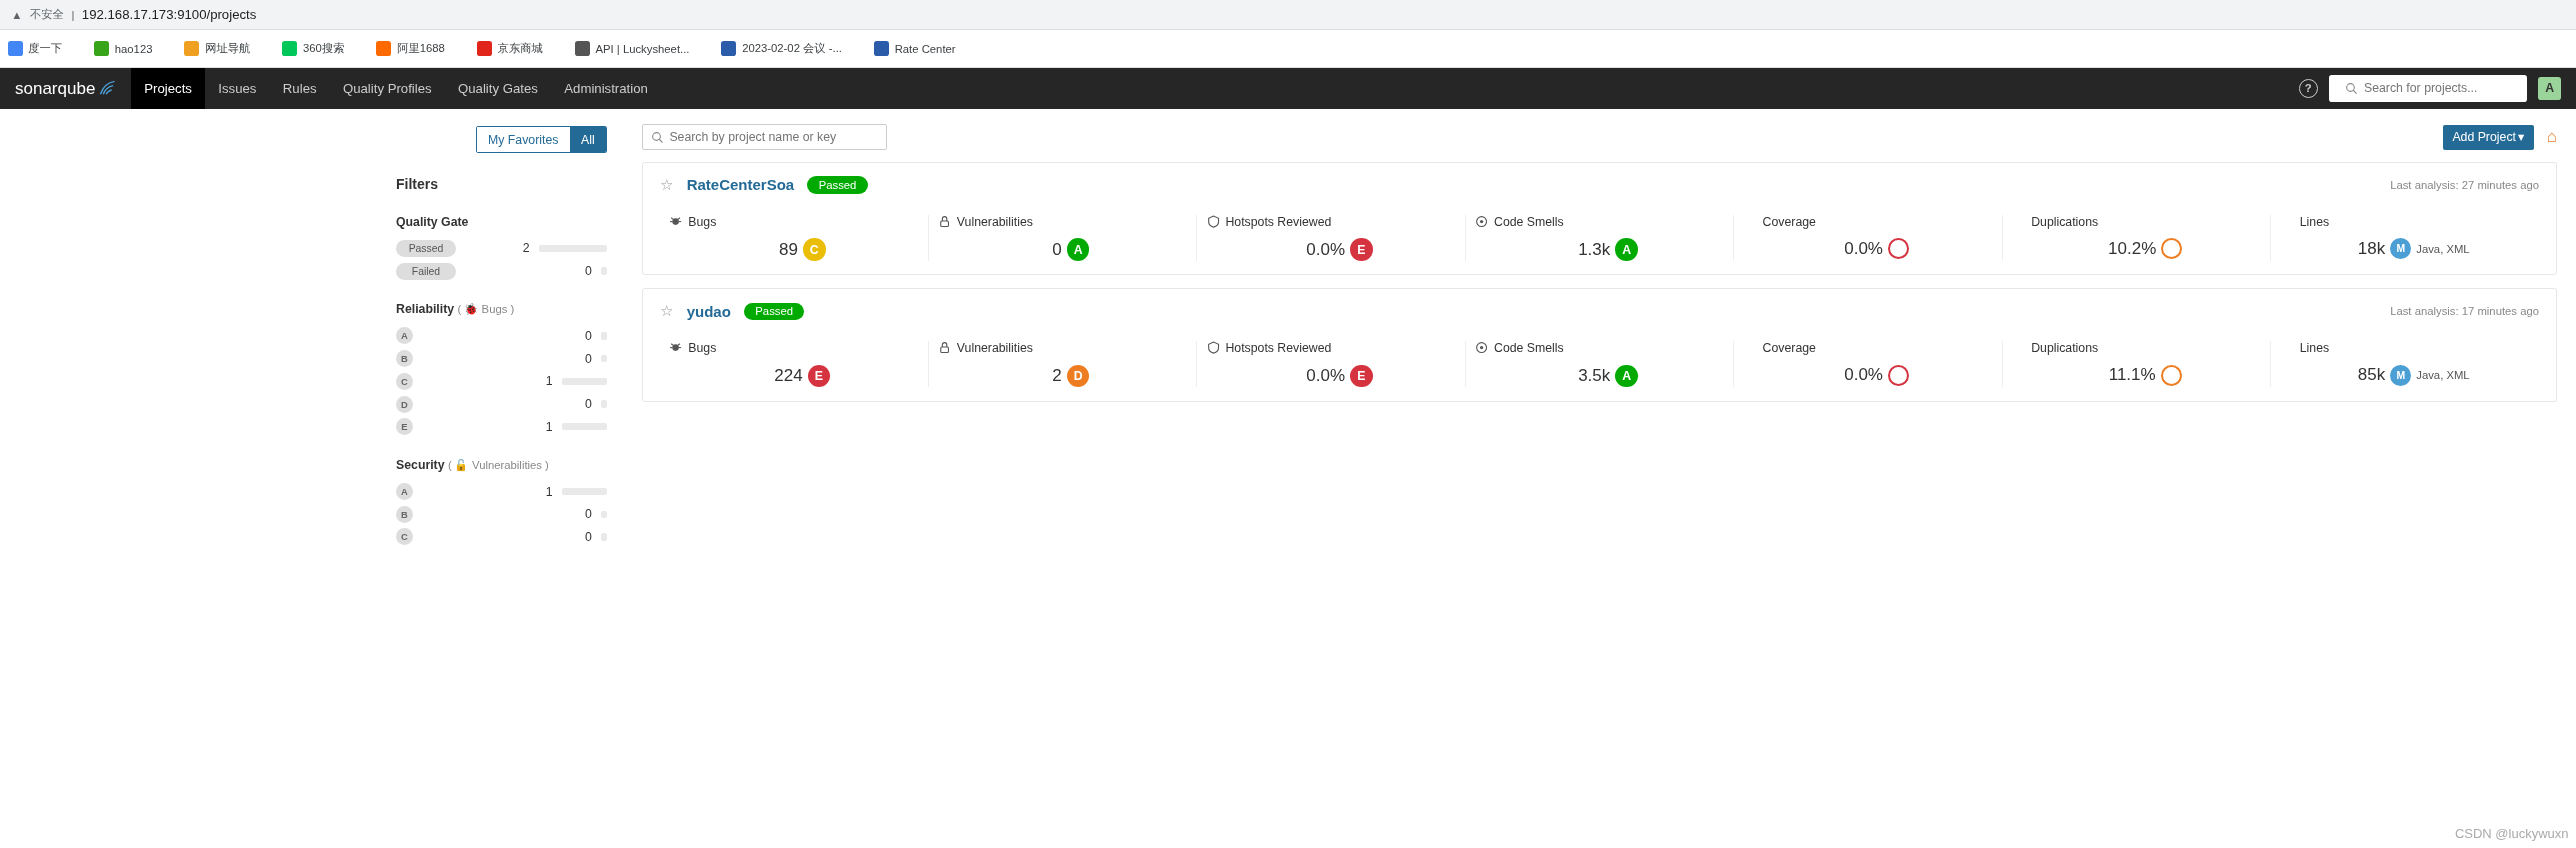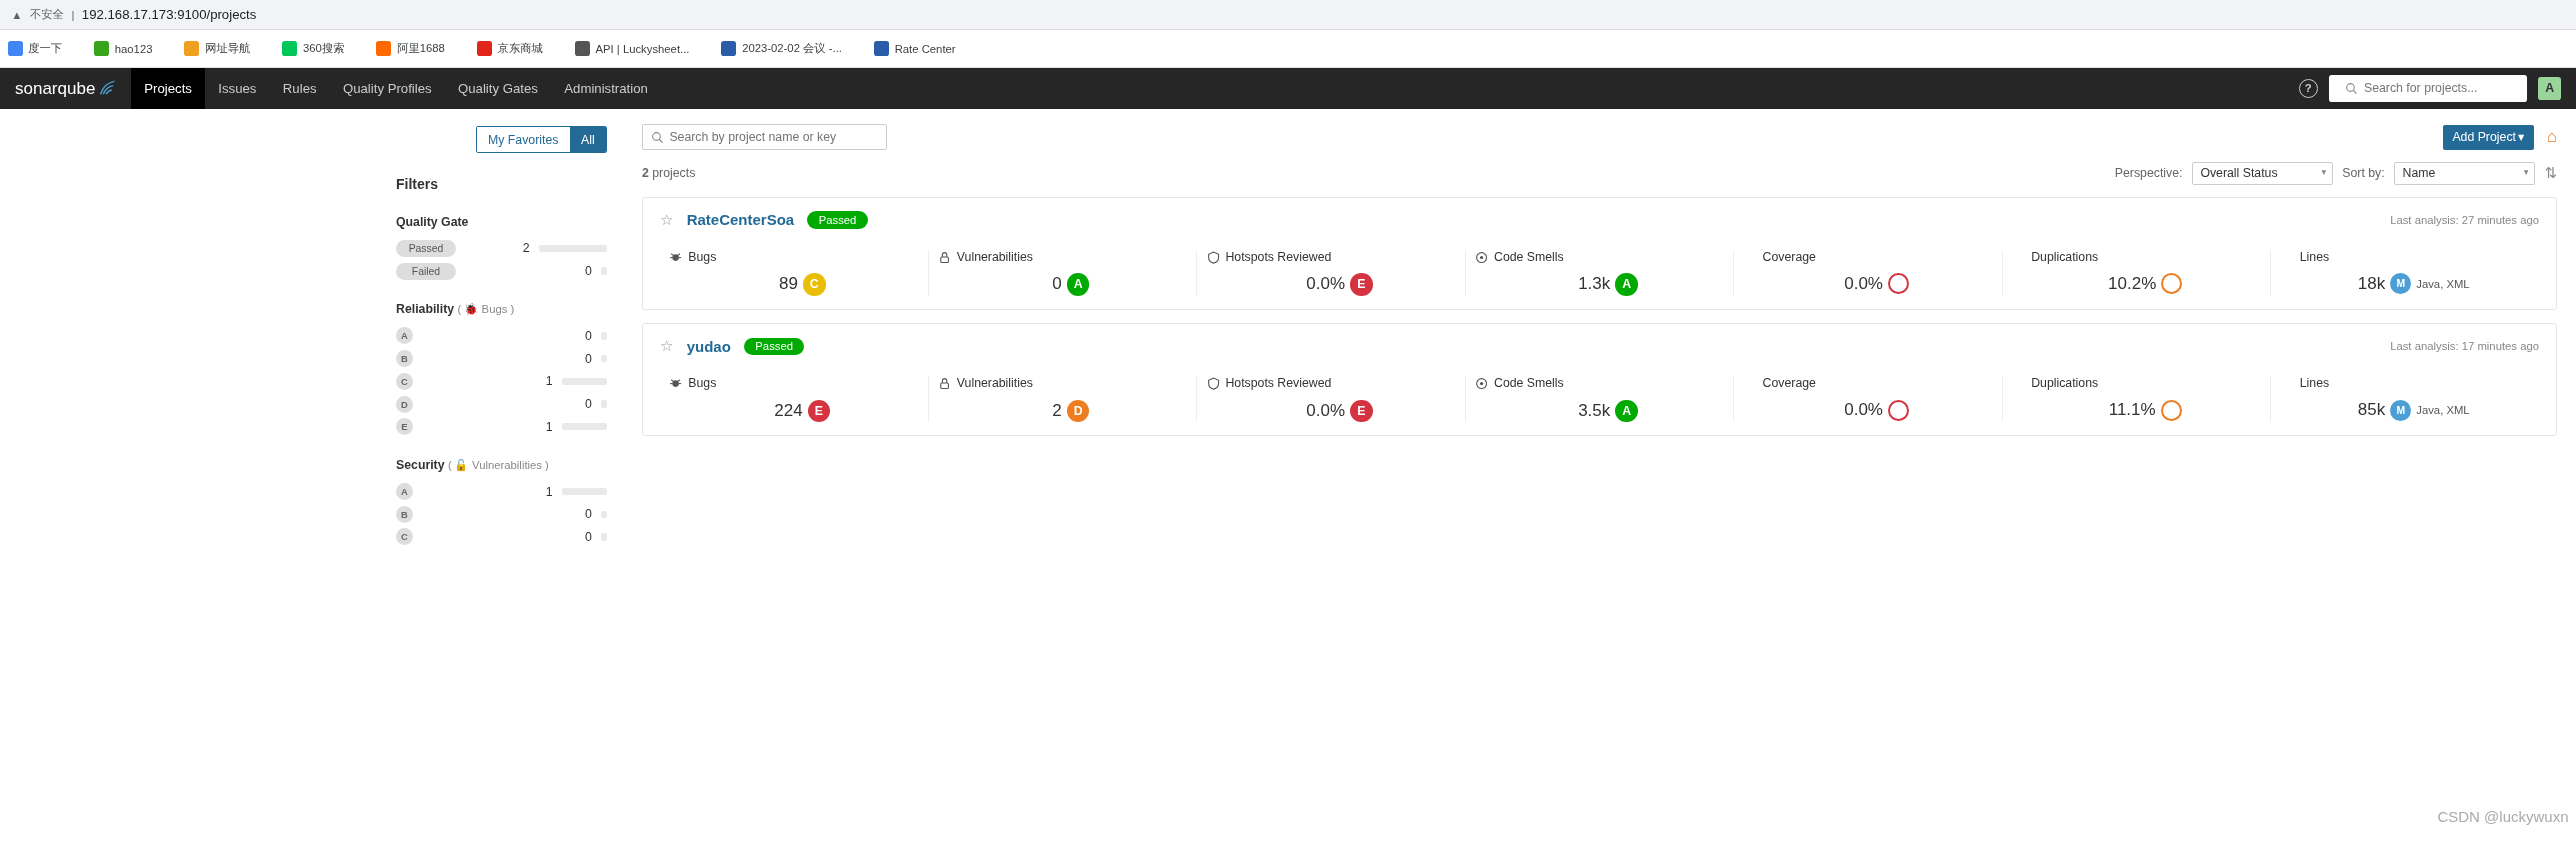--- a/index.html
+++ b/index.html
@@ -67,32 +67,32 @@
 
 .card { border:0.9px solid #e6e6e6; border-radius:2.8px; padding:13.2px 17px; margin-bottom:13.2px; background:#fff; }
 .card-head { display:flex; align-items:center; gap:13.2px; margin-bottom:21px; }
 .star { color:#999; font-size:15px; }
 .proj-name { color:#236a97; font-size:15px; font-weight:600; }
 .status-pill { background:#00aa00; color:#fff; padding:2.8px 11.3px; border-radius:11.3px; font-size:11.3px; }
 .card-sub { margin-left:auto; color:#888; font-size:11.3px; }
 .metrics { display:flex; }
 .metric { flex:1; border-right:0.9px solid #eee; padding:0 9.4px; }
 .metric:last-child { border-right:none; }
-.metric-label { color:#333; font-size:12.3px; margin-bottom:9.4px; display:flex; align-items:flex-end; gap:5.7px; }
+.metric-label { color:#333; font-size:12.3px; margin-bottom:9.4px; display:flex; align-items:flex-start; gap:5.7px; }
 .metric-val { display:flex; align-items:center; gap:5px; font-size:17px; color:#333; justify-content:center; padding-left:17px; }
 .rating { width:22.6px; height:22.6px; border-radius:50%; display:inline-flex; align-items:center; justify-content:center; color:#fff; font-weight:700; font-size:12.3px; }
 .rA{background:#00aa00;} .rC{background:#eabe06;} .rD{background:#ed7d20;} .rE{background:#d4333f;}
 .ring { width:21px; height:21px; border:2.8px solid #d4333f; border-radius:50%; display:inline-block; }
 .ring.orange { border-color:#ed7d20; }
 .lang-chip { width:21px; height:21px; border-radius:50%; background:#4b9fd5; color:#fff; display:inline-flex; align-items:center; justify-content:center; font-size:10.4px; font-weight:600; }
 .lang-txt { font-size:11.3px; color:#555; }
 .metric .mi-ico { color:#666; width:13.2px; height:13.2px; display:inline-block; }
 
 .footer-row { text-align:center; color:#666; font-size:11.3px; padding:5.7px 0; }
-.watermark { position:fixed; right:7.5px; bottom:23px; font-size:15px; color:#aaa; }
+.watermark { position:fixed; right:7.5px; bottom:7px; font-size:13px; color:#aaa; }
 
 svg { display:block; }
 </style>
 </head>
 <body>
 
 <div class="browser-bar">
   <span class="warn">▲</span>
   <span class="warn">不安全</span>
   <span class="warn">|</span>
@@ -276,29 +276,20 @@
           </span>
         <input placeholder="Search by project name or key" style="">
       </div>
       <div class="add-btn">
         <span>Add Project</span>
           <span>▾</span>
       </div>
       <span class="home-ico">⌂</span>
     </div>
 
-    <div class="toolbar-row">
-      <span><strong>2</strong><span> projects</span></span>
-      <span style="flex:1"></span>
-      <span>Perspective:</span>
-      <span class="sel">Overall Status</span>
-      <span>Sort by:</span>
-      <span class="sel">Name</span>
-      <span class="sort-ico">⇅</span>
-    </div>
 
     <div id="cards">
         <div class="card">
           <div class="card-head">
             <span class="star">☆</span>
     <span class="proj-name">RateCenterSoa</span>
     <span class="status-pill">Passed</span>
     <span class="card-sub">Last analysis: 27 minutes ago</span>
           </div>
           <div class="metrics">

